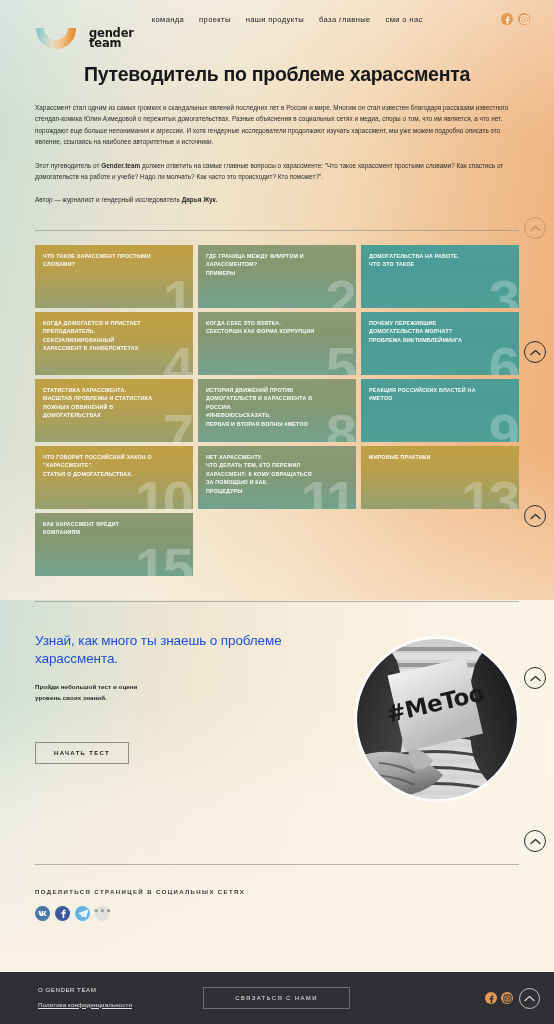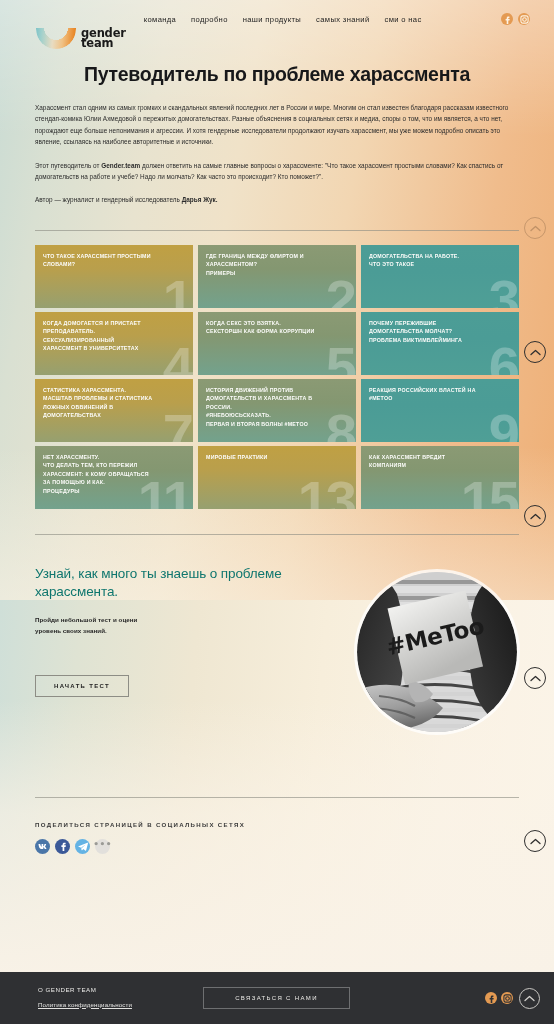--- a/index.html
+++ b/index.html
@@ -74,21 +74,21 @@
     left: 0; top: 0;
     width: 554px; height: 38px;
     display: flex;
     align-items: center;
     z-index: 40;
   }
 
   .logo {
     display: flex;
     margin-left: 36px;
-    gap: 5px;
+    gap: 13px;
     margin-top: 38px;
   }
   .logo-mark {
     width: 40px; height: 21px;
     border-radius: 0 0 20px 20px;
     background: linear-gradient(95deg,
       #7ec3c8 0%, #9fd0cc 14%, #e8dcc2 42%,
       #f0c184 66%, #e98a2b 92%, #e07e18 100%);
     -webkit-mask: radial-gradient(circle 12px at 50% 0%, transparent 98%, #000 100%);
             mask: radial-gradient(circle 12px at 50% 0%, transparent 98%, #000 100%);
@@ -224,21 +224,21 @@
   
   .quiz {
     margin: 30px 35px 0 35px;
     position: relative;
     min-height: 180px;
   }
   .quiz-left { width: 270px; }
   .quiz-head {
     font-size: 13.5px;
     line-height: 1.38;
-    color: #0f766e;
+    color: #1d4ed8;
     font-weight: 400;
     letter-spacing: -0.1px;
   }
   .quiz-sub {
     margin-top: 13px;
     font-size: 6.2px;
     line-height: 1.72;
     color: #262626;
     font-weight: 700;
     letter-spacing: 0.06px;
@@ -403,23 +403,23 @@
     <div class="logo">
       <div class="logo-mark"></div>
       <div class="logo-text">
         <span>gender</span>
         <span>team</span>
       </div>
     </div>
 
     <nav class="nav">
       <a href="#">команда</a>
-      <a href="#">подробно</a>
+      <a href="#">проекты</a>
       <a href="#">наши продукты</a>
-      <a href="#">самых знаний</a>
+      <a href="#">база главные</a>
       <a href="#">сми о нас</a>
     </nav>
 
     <div class="header-social">
       <div class="hs-ic">
         <svg width="6" height="9" viewBox="0 0 6 9">
             <path d="M4 3H5.4V1.6H4.2C3.3 1.6 2.7 2.2 2.7 3.1V4H1.6v1.5h1.1V9h1.6V5.5h1.2L5.7 4H4.3V3.3C4.3 3.1 4.4 3 4 3Z" fill="#fdf3e4"></path>
           </svg>
       </div>
       <div class="hs-ic">
@@ -495,20 +495,26 @@
 #ЯНЕБОЮСЬСКАЗАТЬ.
 ПЕРВАЯ И ВТОРАЯ ВОЛНЫ #METOO</div>
         <div class="card-num">8</div>
       </div>
       <div class="card card-c3">
         <div class="card-title">РЕАКЦИЯ РОССИЙСКИХ ВЛАСТЕЙ НА
 #METOO</div>
         <div class="card-num">9</div>
       </div>
 
+      <div class="card card-c1">
+        <div class="card-title">ЧТО ГОВОРИТ РОССИЙСКИЙ ЗАКОН О
+"ХАРАССМЕНТЕ".
+СТАТЬИ О ДОМОГАТЕЛЬСТВАХ.</div>
+        <div class="card-num">10</div>
+      </div>
       <div class="card card-c2">
         <div class="card-title">НЕТ ХАРАССМЕНТУ.
 ЧТО ДЕЛАТЬ ТЕМ, КТО ПЕРЕЖИЛ
 ХАРАССМЕНТ: К КОМУ ОБРАЩАТЬСЯ
 ЗА ПОМОЩЬЮ И КАК.
 ПРОЦЕДУРЫ</div>
         <div class="card-num">11</div>
       </div>
 
       <div class="card card-c1">

